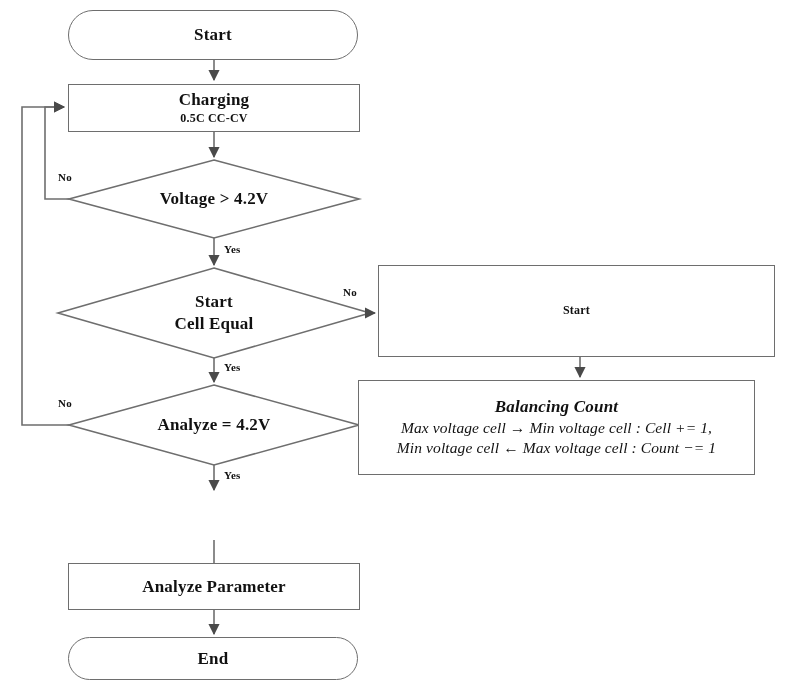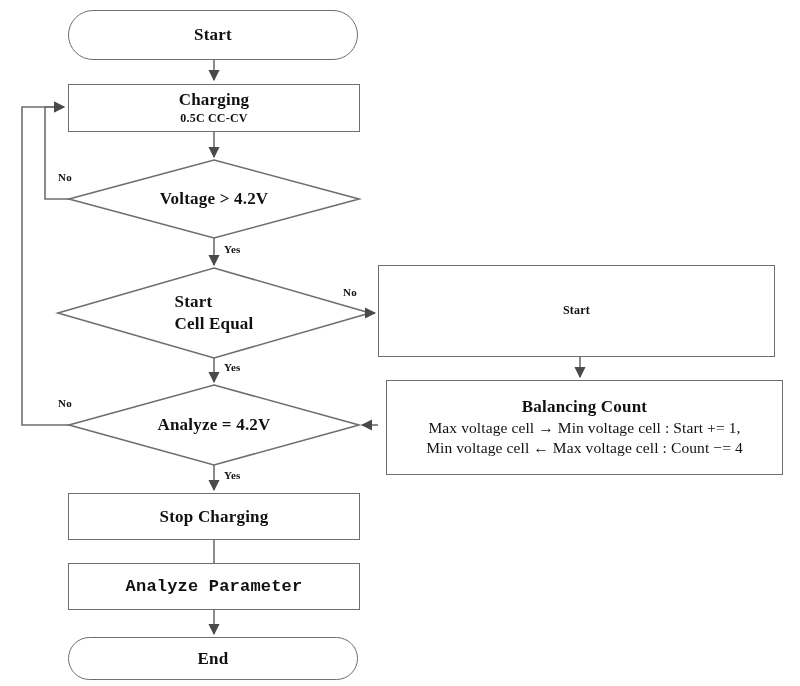--- a/index.html
+++ b/index.html
@@ -68,21 +68,21 @@
     align-items: center;
     justify-content: center;
   }
   .diamond-label {
     position: relative;
     z-index: 2;
     font-weight: bold;
     font-size: 17px;
     line-height: 1.3;
     color: #111111;
-    text-align: left;
+    text-align: center;
     letter-spacing: 0.2px;
     pointer-events: none;
   }
   .edge-label {
     position: absolute;
     font-weight: bold;
     font-size: 11px;
     color: #111111;
     letter-spacing: 0.2px;
     white-space: nowrap;
@@ -154,35 +154,32 @@
   </div>
   <div class="edge-label" style="left:343px; top:286px;">No</div>
   <div class="edge-label" style="left:224px; top:361px;">Yes</div>
 
   <div class="diamond-wrap" style="left:69px; top:385px; width:290px; height:80px;">
     <div class="diamond-label">Analyze = 4.2V</div>
   </div>
   <div class="edge-label" style="left:58px; top:397px;">No</div>
   <div class="edge-label" style="left:224px; top:469px;">Yes</div>
 
-  <div class="node proc" style="left:68px; top:493px; width:292px; height:47px;">
-    <div class="line1">Stop Charging</div>
-  </div>
 
-  <div class="node proc" style="left:68px; top:563px; width:292px; height:47px;font-family:Liberation Mono, monospace;">
+  <div class="node proc" style="left:68px; top:563px; width:292px; height:47px;">
     <div class="line1">Analyze Parameter</div>
   </div>
 
   <div class="node term" style="left:68px; top:637px; width:290px; height:43px;">
     <div class="line1">End</div>
   </div>
 
   <div class="node proc" style="left:378px; top:265px; width:397px; height:92px;">
     <div class="line2">Start</div>
   </div>
 
-  <div class="node proc" style="left:386px; top:380px; width:397px; height:95px;">
+  <div class="node proc" style="left:358px; top:380px; width:397px; height:95px;font-style:italic;">
     <div class="line1">Balancing Count</div>
-    <div class="detail">Max voltage cell → Min voltage cell : Start += 1,</div>
-    <div class="detail">Min voltage cell ← Max voltage cell : Count −= 4</div>
+    <div class="detail">Max voltage cell → Min voltage cell : Cell += 1,</div>
+    <div class="detail">Min voltage cell ← Max voltage cell : Count −= 1</div>
   </div>
 
 </div>
 
 </body></html>

